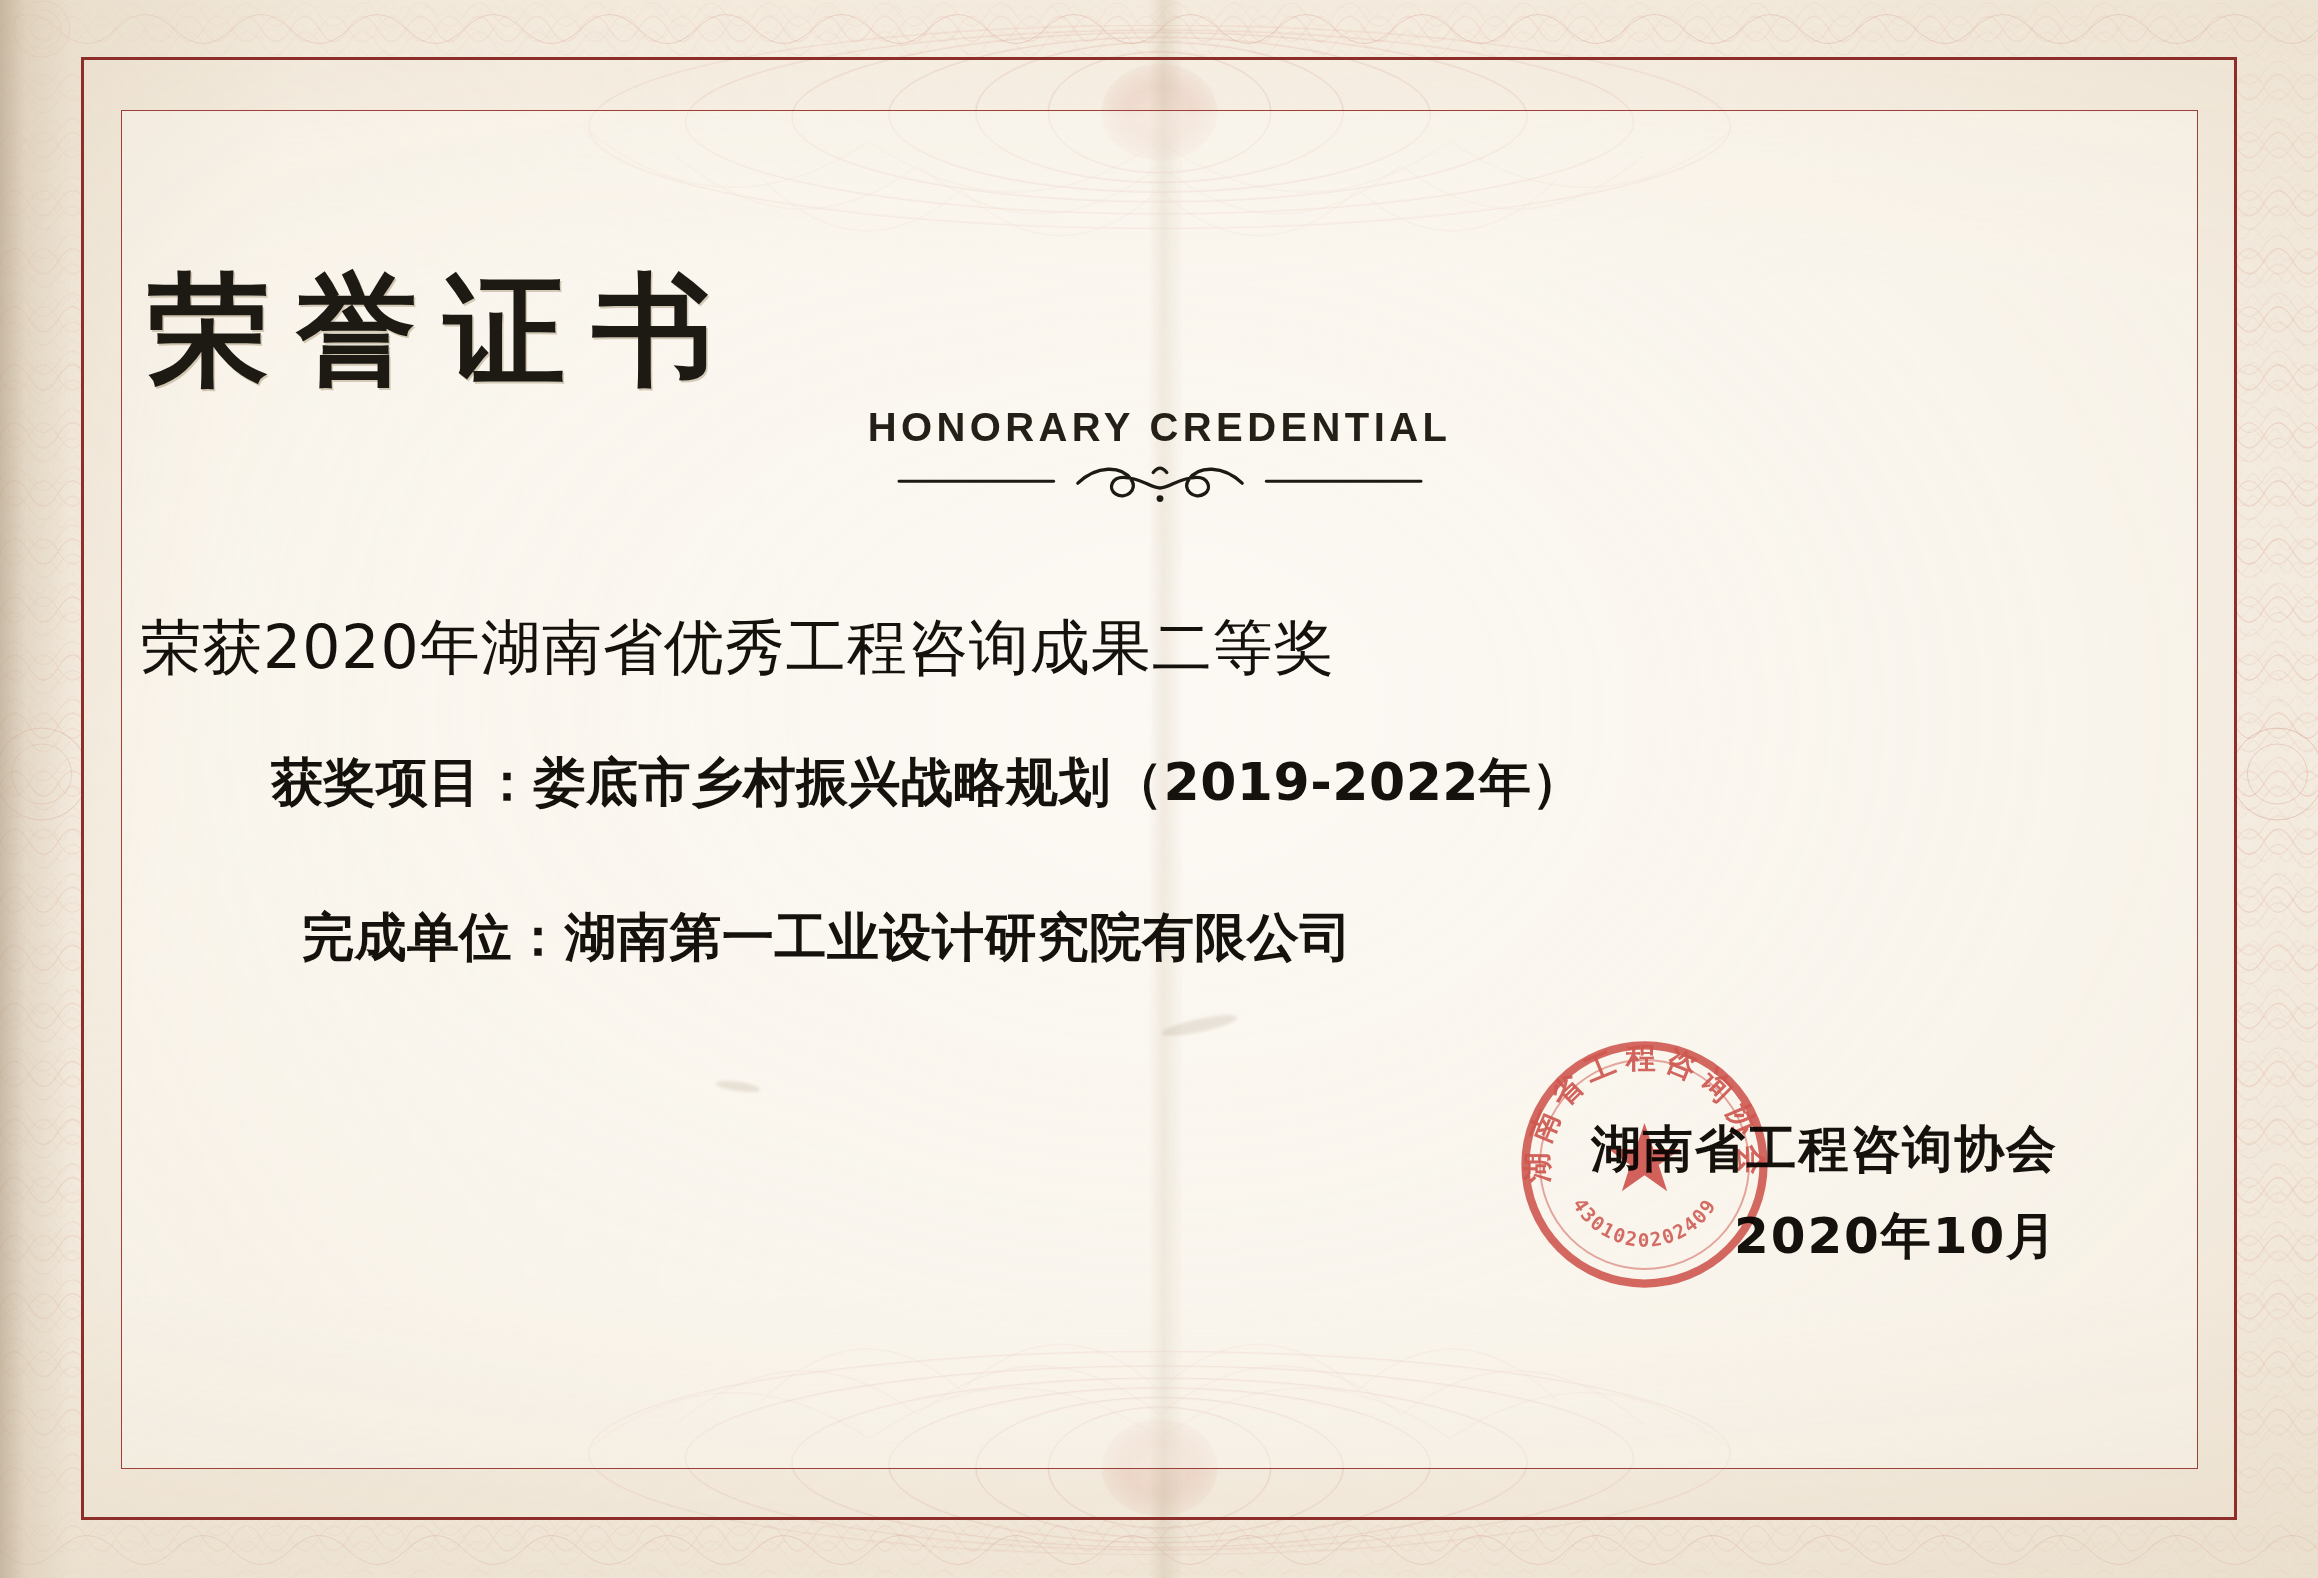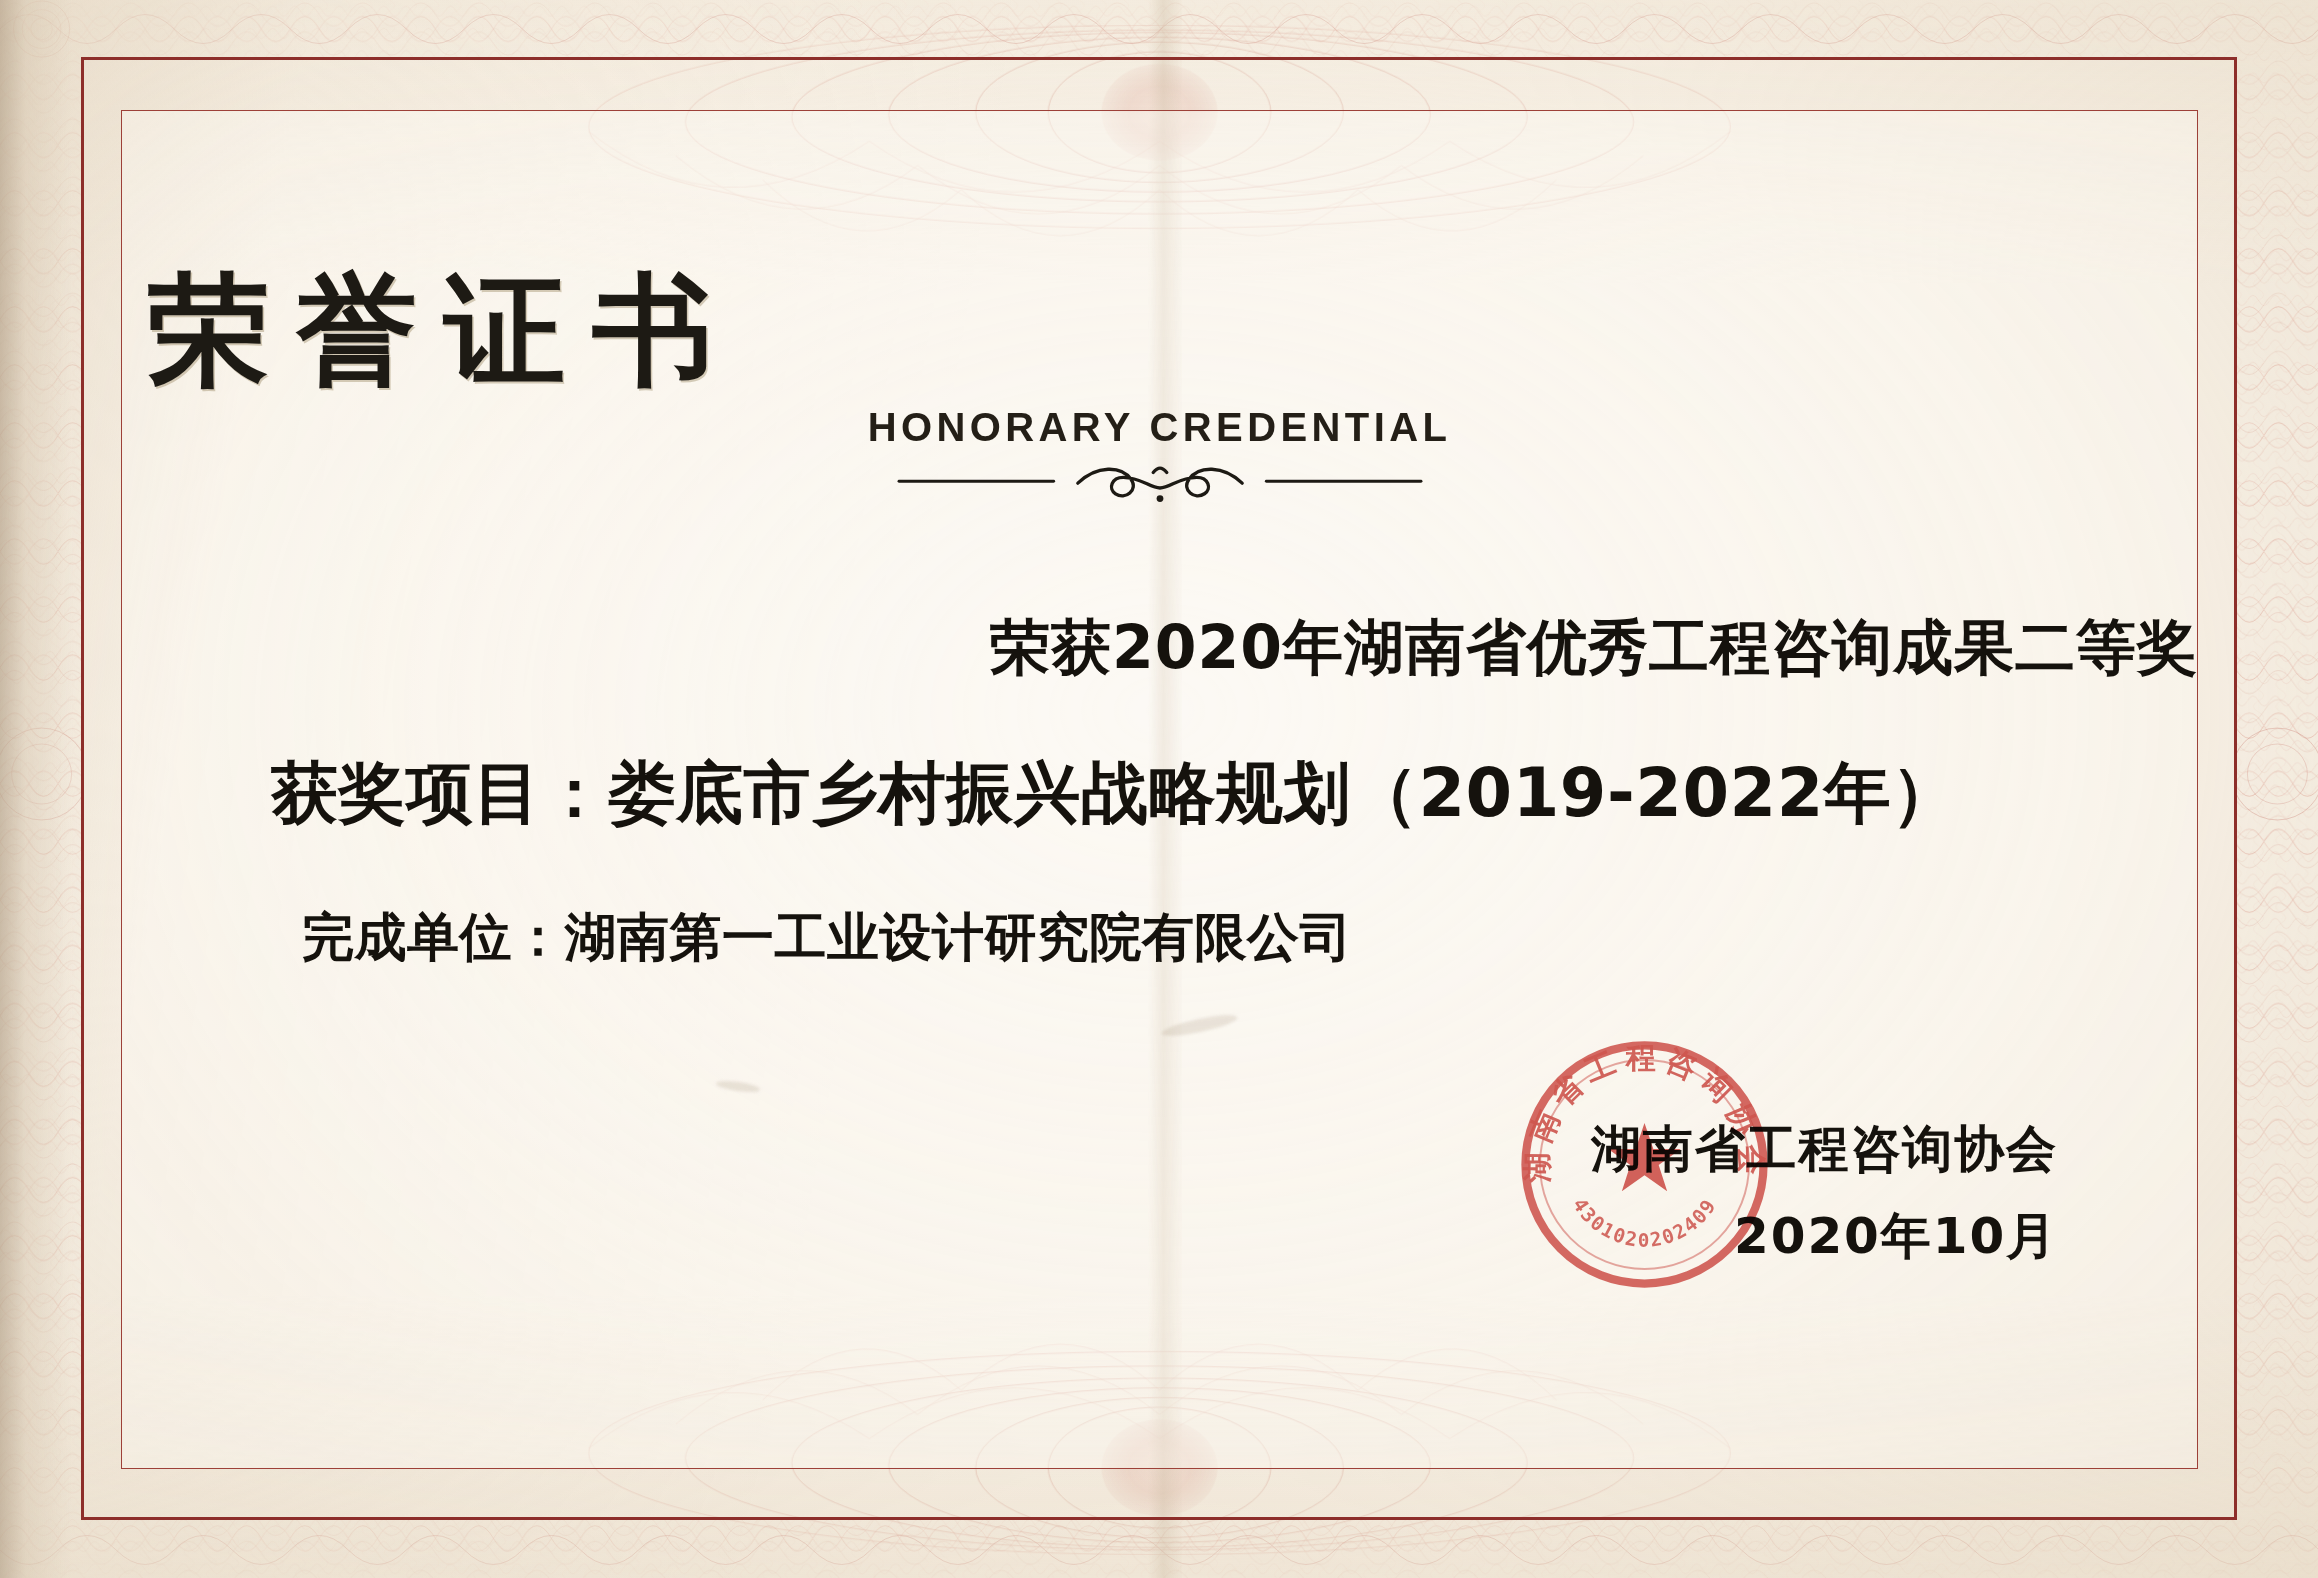--- a/index.html
+++ b/index.html
@@ -124,30 +124,30 @@
 
   .body-line {
     position: absolute;
     font-family: "DejaVu Sans", "Liberation Sans", sans-serif;
     color: #15120d;
     white-space: nowrap;
   }
   #award-line {
     left: 0; right: 0;
     top: 498px;
-    text-align: right;
+    text-align: left;
     font-size: 60px;
-    font-weight: bold;
+    font-weight: normal;
     letter-spacing: 1px;
     padding-left: 20px;
   }
   #project-line {
     left: 150px;
     top: 638px;
-    font-size: 67px;
+    font-size: 52px;
     font-weight: bold;
     letter-spacing: 0.5px;
   }
   #unit-line {
     left: 150px;
     top: 793px;
     font-size: 52px;
     font-weight: bold;
     letter-spacing: 0.5px;
     margin-left: 31px;

